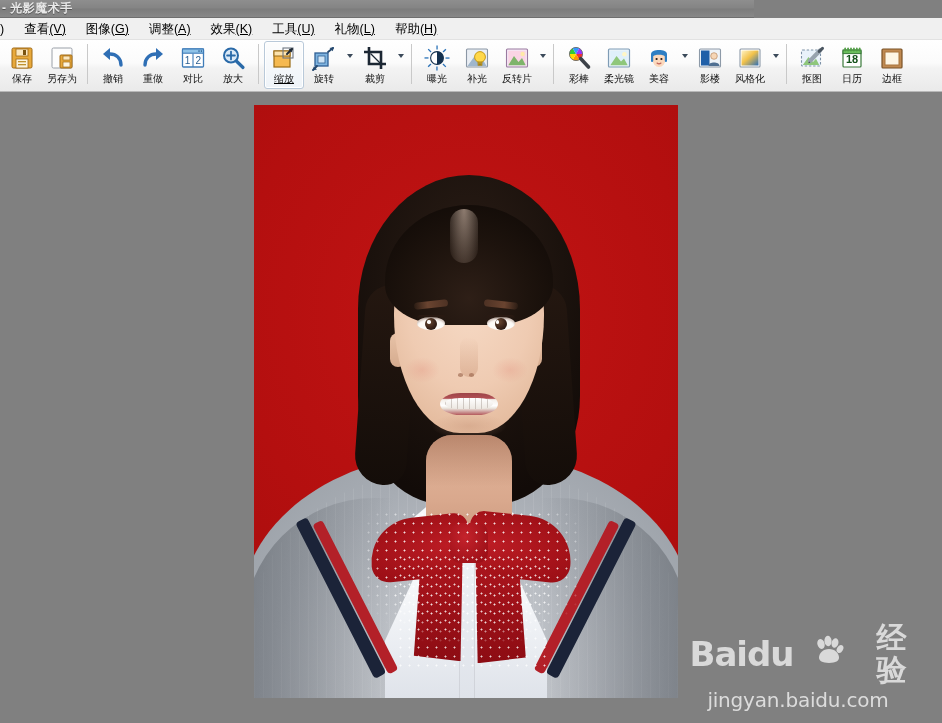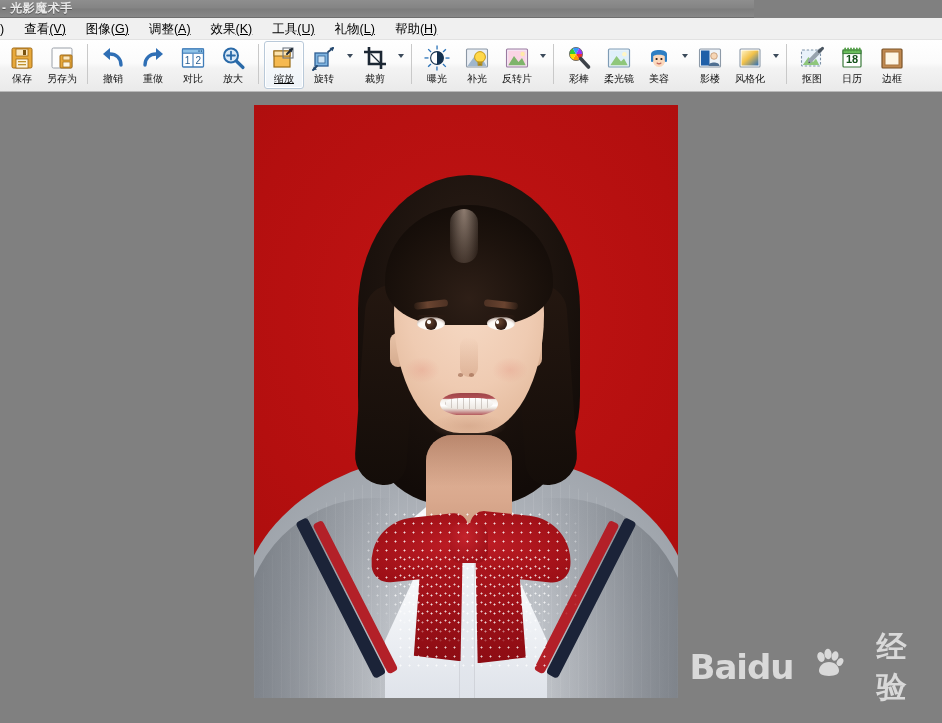--- a/index.html
+++ b/index.html
@@ -406,21 +406,21 @@
   .wm-top {
     display: flex; align-items: center; gap: 20px;
   }
   .wm-word {
     font-size: 34px; font-weight: bold; color: #d9d9d9;
     letter-spacing: -1px; line-height: 34px;
     font-family: "DejaVu Sans", sans-serif;
   }
   .wm-cn {
     font-size: 30px; font-weight: bold; color: #d9d9d9;
-    line-height: 40px; margin-left: 12px;
+    line-height: 32px; margin-left: 12px;
   }
   .wm-paw { position: relative; width: 30px; height: 30px; margin: 0 1px 8px 0; }
   .wm-url {
     font-size: 20px; color: #dcdcdc;
     letter-spacing: -0.2px;
     font-family: "DejaVu Sans", sans-serif;
     margin-top: 2px;
   }
 </style>
 </head>
@@ -735,16 +735,17 @@
           <svg viewBox="0 0 30 30" width="30" height="30" aria-hidden="true">
             <ellipse cx="7" cy="9" rx="3.6" ry="5" fill="#d9d9d9" transform="rotate(-18 7 9)"></ellipse>
             <ellipse cx="14" cy="6" rx="3.6" ry="5.2" fill="#d9d9d9" transform="rotate(-4 14 6)"></ellipse>
             <ellipse cx="21" cy="8" rx="3.4" ry="4.8" fill="#d9d9d9" transform="rotate(14 21 8)"></ellipse>
             <ellipse cx="26" cy="14" rx="3" ry="4.2" fill="#d9d9d9" transform="rotate(30 26 14)"></ellipse>
             <path d="M15 14c6 0 10 4.4 10 8.6 0 3.4-3.2 5.4-10 5.4S5 26 5 22.6C5 18.4 9 14 15 14z" fill="#d9d9d9"></path>
           </svg>
         </span>
         <span class="wm-cn">经验</span>
       </div>
+      <div class="wm-url">jingyan.baidu.com</div>
     </div>
 
   </div>
 </div>
 
 </body></html>

